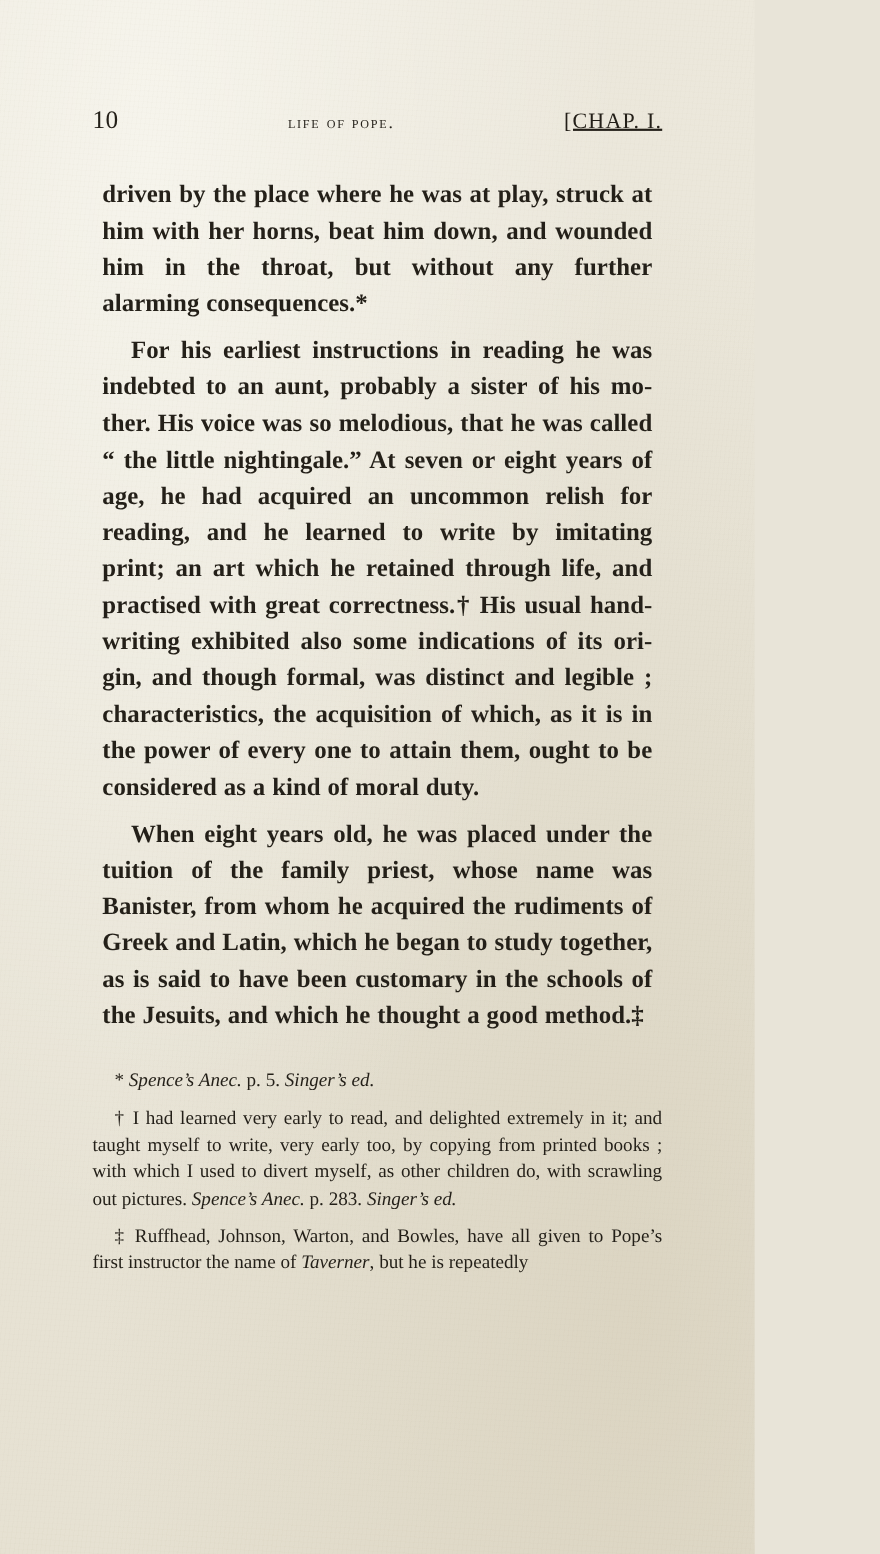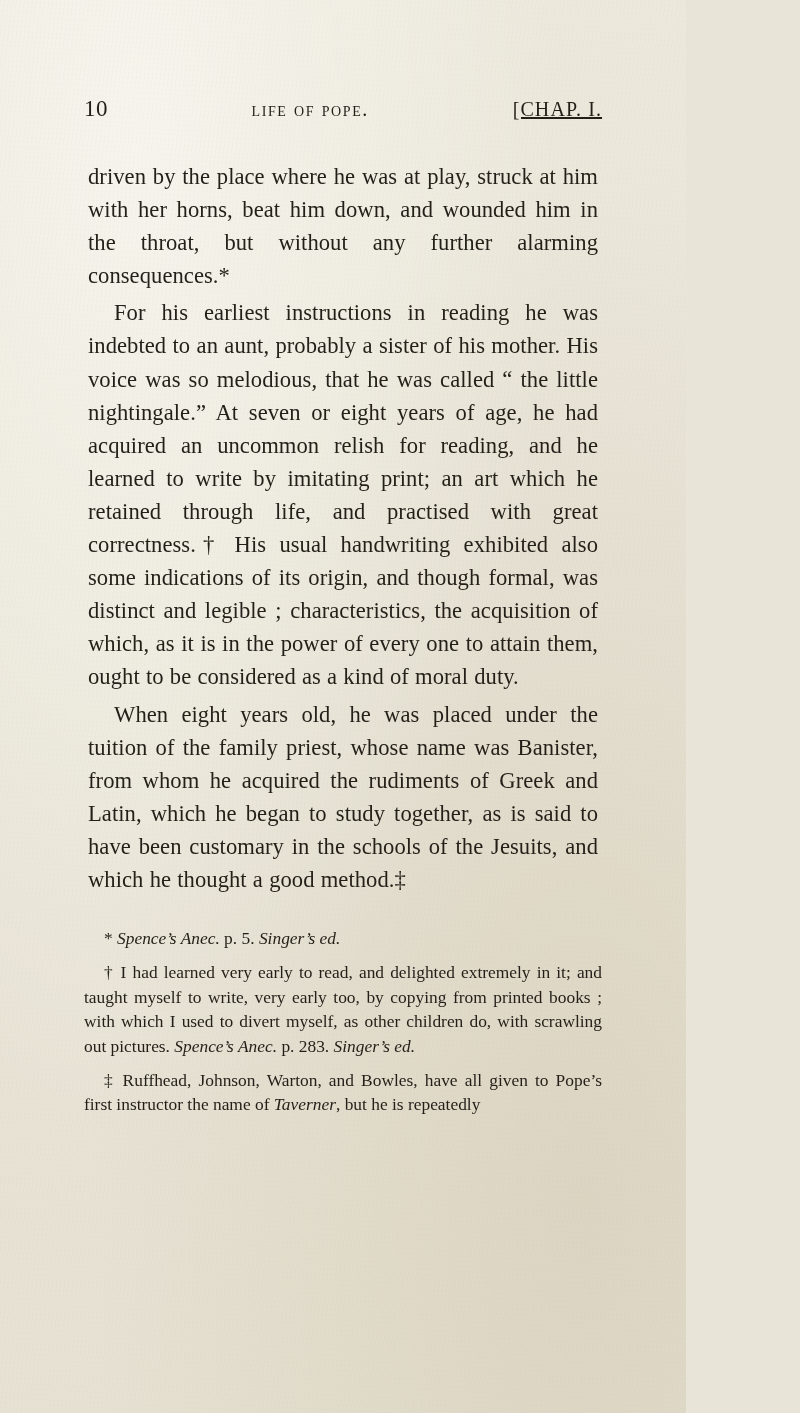--- a/index.html
+++ b/index.html
@@ -43,37 +43,38 @@
     margin-bottom: 38px;
     position: relative;
   }
   .rh-left {
     font-family: "Liberation Serif", serif;
     font-size: 23px;
   }
   .rh-center {
     font-variant: small-caps;
     letter-spacing: 1.6px;
-    font-size: 20px;
+    font-size: 16px;
     text-transform: lowercase;
   }
   .rh-right {
     font-variant: small-caps;
     letter-spacing: 1.1px;
     font-size: 20px;
     text-decoration: underline;
   }
   .body-text p {
-    margin: 4px;
+    margin: 9px;
     font-size: 22.6px;
     line-height: 1.465;
     text-align: justify;
     text-justify: inter-word;
     letter-spacing: 0.05px;
     word-spacing: 0.5px;
+    font-weight: bold;
   }
   .body-text p.indent {
     text-indent: 26px;
   }
   .footnotes {
     margin-top: 30px;
     position: relative;
   }
   .footnotes p {
     margin: 0 0 2px 0;

